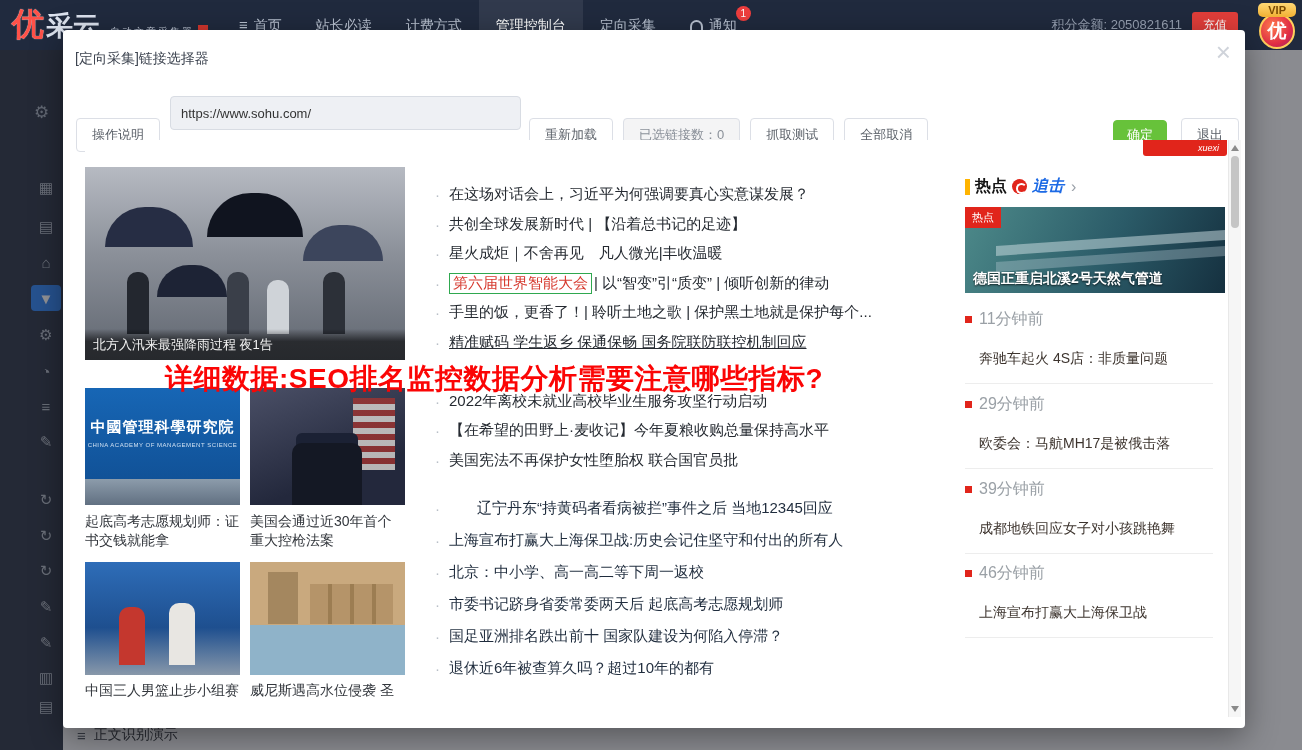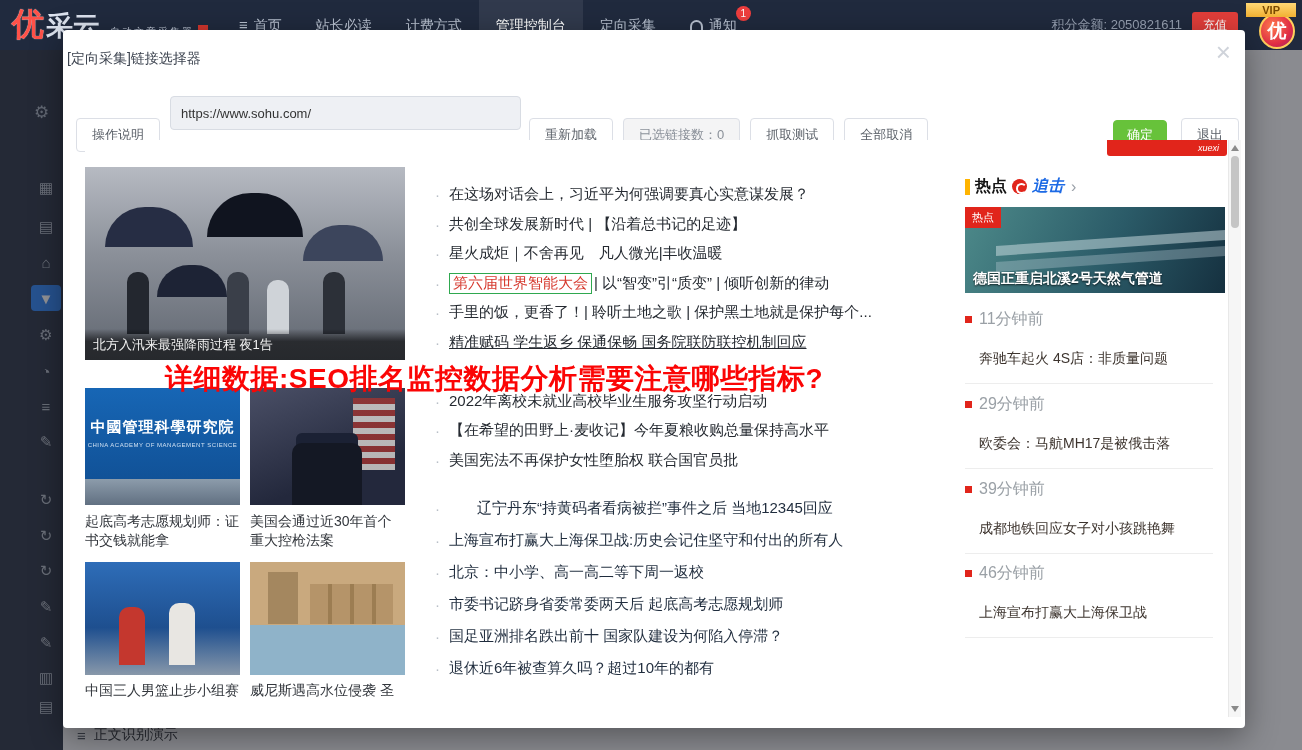--- a/index.html
+++ b/index.html
@@ -16,51 +16,51 @@
   .menu { display:flex; margin-left:14px; height:50px; }
   .menu-item { position:relative; color:#bac3d2; font-size:14px; padding:0 17px; line-height:50px; cursor:pointer; display:flex; align-items:center; gap:6px; }
   .menu-item.active { color:#fff; background:rgba(255,255,255,.08); }
   .menu-icon { font-size:15px; color:#bac3d2; }
   .bell { position:relative; width:13px; height:11px; border:2px solid #bac3d2; border-bottom:none; border-radius:7px 7px 0 0; display:inline-block; }
   .bell::after { content:""; position:absolute; left:-4px; right:-4px; bottom:-2px; height:2px; background:#bac3d2; border-radius:1px; }
   .badge { position:absolute; top:6px; right:3px; min-width:15px; height:15px; border-radius:8px; background:#f03e3e; color:#fff; font-size:10px; line-height:15px; text-align:center; padding:0 3px; }
   .nav-right { margin-left:auto; margin-right:64px; display:flex; align-items:center; }
   .credits { font-size:13px; color:#98a2b3; }
   .recharge-btn { margin-left:10px; background:#e23e3a; color:#fff; font-size:12px; padding:5px 11px; border-radius:3px; border:none; cursor:pointer; }
-  .vip-pill { position:absolute; top:3px; right:6px; background:linear-gradient(#ffd875,#f1b133); color:#7a4a00; font-weight:bold; font-size:11px; padding:1px 16px; border-radius:0; z-index:26; }
+  .vip-pill { position:absolute; top:3px; right:6px; background:linear-gradient(#ffd875,#f1b133); color:#7a4a00; font-weight:bold; font-size:11px; padding:1px 10px; border-radius:5px; z-index:26; }
   .float-logo { position:absolute; top:13px; right:7px; width:36px; height:36px; border-radius:50%; background:radial-gradient(circle at 35% 35%, #ff7a4d, #e02d45 62%, #8f1f7a); border:2px solid #ffcf5c; color:#fff; font-size:19px; font-weight:bold; display:flex; align-items:center; justify-content:center; z-index:25; cursor:pointer; }
 
   
   .sidebar { position:absolute; top:50px; left:0; width:63px; height:700px; background:#394050; z-index:4; }
   .sb-gear { position:absolute; top:52px; left:34px; color:#aab2c0; font-size:17px; }
   .sb-item { position:absolute; left:31px; width:30px; height:26px; display:flex; align-items:center; justify-content:center; color:#b7bdc9; font-size:15px; border-radius:4px; cursor:pointer; }
   .sb-item.active { background:#3d8af2; color:#fff; }
   .main-bg { position:absolute; top:50px; left:63px; right:0; bottom:0; background:#f2f3f5; z-index:3; }
   .bottom-item { position:absolute; left:14px; bottom:6px; font-size:14px; color:#3c3f45; display:flex; align-items:center; gap:8px; cursor:pointer; }
   .bottom-item .ic { font-size:15px; color:#5a5f68; }
 
   .dim { position:absolute; top:50px; left:0; right:0; bottom:0; background:rgba(10,14,22,.45); z-index:30; }
 
   
   .modal { position:absolute; top:30px; left:63px; width:1182px; height:698px; background:#fff; border-radius:4px; box-shadow:0 8px 32px rgba(0,0,0,.4); z-index:40; }
-  .modal-title { position:absolute; top:20px; left:4px; font-size:14px; color:#3d4450; }
+  .modal-title { position:absolute; top:20px; left:12px; font-size:14px; color:#3d4450; }
   .modal-close { position:absolute; top:4px; right:14px; font-size:26px; color:#cfd3da; cursor:pointer; line-height:1.4; background:none; border:none; }
   .toolbar { position:absolute; top:66px; left:13px; right:6px; height:34px; display:flex; align-items:center; }
   .btn { height:34px; padding:0 15px; border:1px solid #dcdfe6; border-radius:4px; background:#fff; color:#5a6068; font-size:13px; display:flex; align-items:center; cursor:pointer; white-space:nowrap;margin-top:44px; }
   .url-input { margin-left:10px; width:351px; height:34px; border:1px solid #d8dce3; background:#eef0f4; border-radius:4px; padding:0 10px; font-size:13px; color:#333; font-family:inherit; }
   .btn-reload { margin-left:8px; }
   .btn-selected { margin-left:10px; background:#f4f4f5; color:#8a9099; cursor:default; }
   .btn-grab { margin-left:10px; }
   .btn-cancel { margin-left:10px; }
   .btn-confirm { margin-left:auto; background:#67c23a; border-color:#67c23a; color:#fff; height:31px; padding:0 13px; }
   .btn-exit { margin-left:14px; }
 
   
   .webview { position:absolute; top:110px; left:22px; width:1156px; height:577px; background:#fff; overflow:hidden; }
-  .banner { position:absolute; top:0; right:14px; width:120px; height:16px; background:#e1251b; color:#fff; font-size:9px; font-style:italic; display:flex; align-items:center; justify-content:flex-end; padding:0 8px; border-radius:0 0 3px 3px; }
+  .banner { position:absolute; top:0; right:14px; width:84px; height:16px; background:#e1251b; color:#fff; font-size:9px; font-style:italic; display:flex; align-items:center; justify-content:flex-end; padding:0 8px; border-radius:0 0 3px 3px; }
 
   .hero { position:absolute; top:27px; left:0; width:320px; height:193px; background:linear-gradient(#b6bac2,#8b9099 45%,#606670); overflow:hidden; cursor:pointer; }
   .um { position:absolute; }
   .um1 { left:20px; top:40px; width:88px; height:40px; border-radius:88px 88px 0 0; background:#262d44; }
   .um2 { left:122px; top:26px; width:96px; height:44px; border-radius:96px 96px 0 0; background:#10141f; }
   .um3 { left:218px; top:58px; width:80px; height:36px; border-radius:80px 80px 0 0; background:#3c455c; }
   .um4 { left:72px; top:98px; width:70px; height:32px; border-radius:70px 70px 0 0; background:#1d2335; }
   .person { position:absolute; width:22px; height:62px; border-radius:10px 10px 0 0; bottom:26px; background:#23272f; }
   .p2 { left:142px; background:#3a3f49; }
   .p3 { left:238px; background:#2c3038; }

